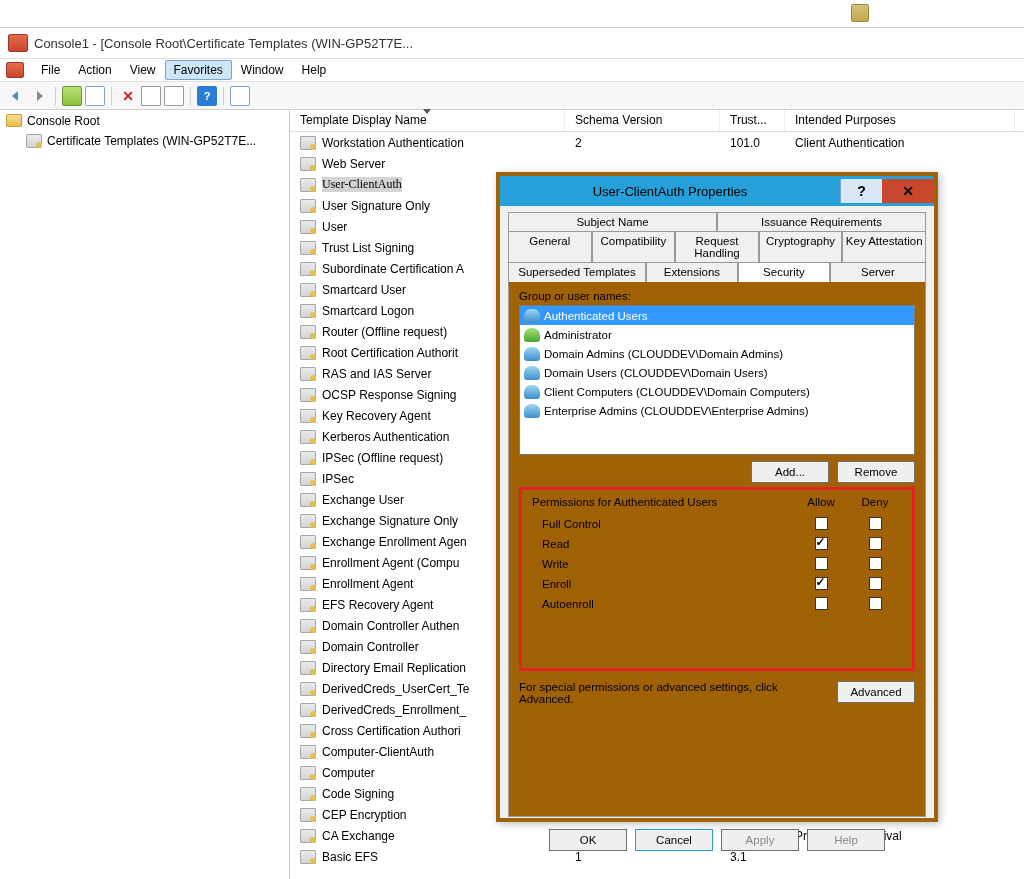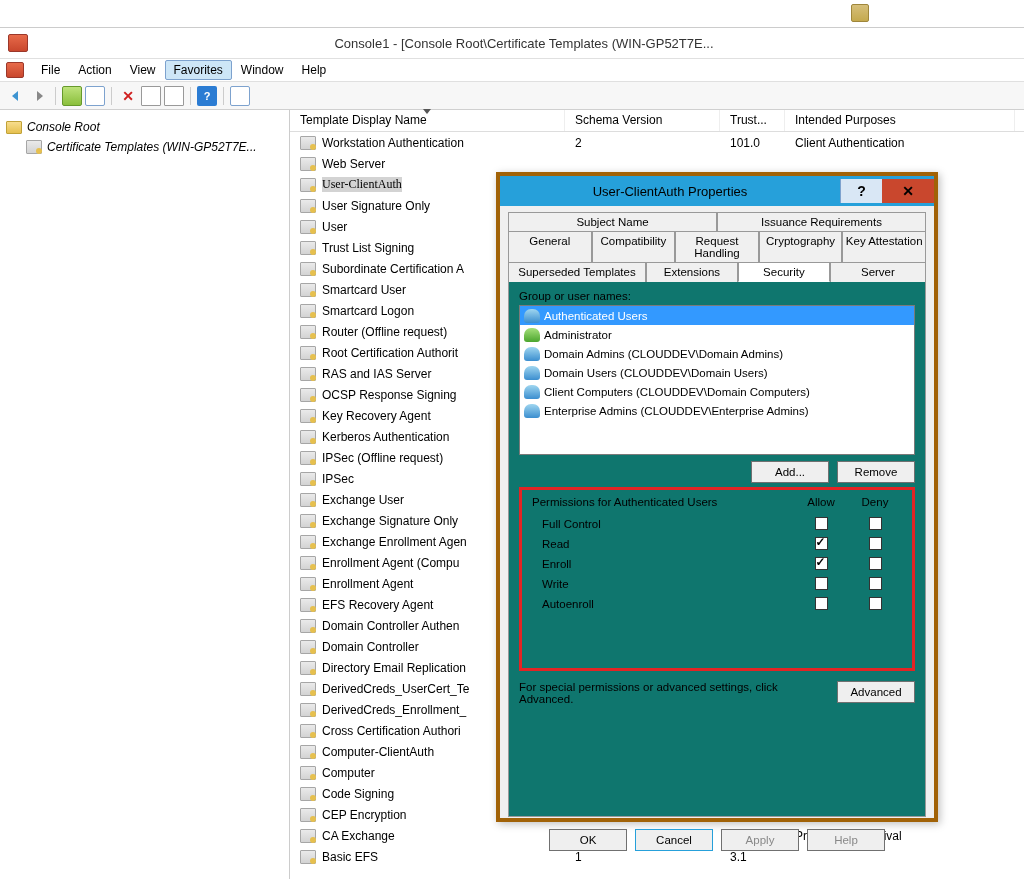--- a/index.html
+++ b/index.html
@@ -3,21 +3,21 @@
 <meta charset="utf-8">
 <style>
 * { box-sizing: border-box; margin: 0; padding: 0; }
 body { font-family: "Segoe UI", Tahoma, sans-serif; font-size: 12px; background: #fff; width: 1024px; height: 879px; overflow: hidden; position: relative; }
 
 .top-strip { height: 28px; background: #fff; border-bottom: 1px solid #ccc; position: relative; }
 .top-strip .right-icon { position: absolute; right: 155px; top: 4px; width: 18px; height: 18px; background: linear-gradient(#d6bf7a,#c4a94e); border: 1px solid #9f863b; border-radius: 2px; }
 
 .title-bar { height: 30px; background: #fff; display: flex; align-items: center; padding-left: 8px; }
 .title-bar .app-icon { width: 20px; height: 18px; background: linear-gradient(#e76a4a,#c9472d); border: 1px solid #9b372a; border-radius: 2px; margin-right: 6px; }
-.title-text { flex: 1; text-align: center; font-size: 13px; color: #333; white-space: nowrap; overflow: hidden; padding-right: 10px;}
+.title-text { flex: 1; text-align: left; font-size: 13px; color: #333; white-space: nowrap; overflow: hidden; padding-right: 10px;}
 
 .menu-bar { height: 24px; background: #fff; border-top: 1px solid #e0e0e0; border-bottom: 1px solid #e0e0e0; display: flex; align-items: center; padding-left: 6px; }
 .menu-bar .mi-icon { width: 18px; height: 16px; background: linear-gradient(#e76a4a,#c9472d); border: 1px solid #9b372a; border-radius: 2px; margin-right: 8px; }
 .menu-item { padding: 3px 9px; cursor: default; }
 .menu-item.active { background: #cde6f7; border: 1px solid #7da2ce; border-radius: 2px; padding: 2px 8px; }
 
 .toolbar { height: 28px; background: #f7f7f7; border-bottom: 1px solid #d0d0d0; display: flex; align-items: center; padding-left: 6px; gap: 3px; }
 .tb-ic { width: 20px; height: 20px; display: flex; align-items: center; justify-content: center; border: 1px solid transparent; }
 .tb-sep { width: 1px; height: 18px; background: #ccc; margin: 0 3px; }
 .tb-back svg path{fill:#3e94d1}
@@ -25,21 +25,21 @@
 .tb-up{background:linear-gradient(#bde27a,#8abf3c);border:1px solid #66992b;border-radius:2px}
 .tb-props{background:#fff;border:1px solid #7da2ce;border-radius:2px}
 .tb-x{color:#d02020;font-weight:bold;font-size:14px}
 .tb-doc{background:#fff;border:1px solid #999;border-radius:1px}
 .tb-exp{background:#fff;border:1px solid #999;border-radius:1px}
 .tb-help{background:#2b7cd3;color:#fff;font-weight:bold;border-radius:2px;font-size:11px}
 .tb-last{background:#fff;border:1px solid #7da2ce;border-radius:2px}
 
 .main { display: flex; height: 769px; }
 .tree { width: 290px; border-right: 1px solid #ccc; padding: 4px 2px; background: #fff; }
-.tree-row { display: flex; align-items: flex-end; height: 20px; padding-left: 4px; font-style: italic; }
+.tree-row { display: flex; align-items: flex-start; height: 20px; padding-left: 4px; }
 .tree-row.child { padding-left: 24px; }
 .tree-folder { width: 16px; height: 13px; background: linear-gradient(#f7dd8d,#e6c04f); border: 1px solid #c1a238; border-radius: 1px; margin-right: 5px; }
 .tree-cert { width: 16px; height: 14px; background: linear-gradient(#eaeaea,#d3d3d3); border: 1px solid #a6a6a6; border-radius: 1px; margin-right: 5px; position: relative; }
 .tree-cert::after{content:"";position:absolute;right:-1px;bottom:-1px;width:6px;height:6px;background:#e6c04f;border-radius:50%}
 
 .list { flex: 1; background: #fff; position: relative; }
 .list-header { display: flex; height: 22px; border-bottom: 1px solid #ddd; background: #fff; }
 .list-header .col { border-right: 1px solid #eee; padding: 3px 10px 0 10px; font-size: 12px; position: relative; }
 .col-arrow { position:absolute; top:-1px; left:50%; transform:translateX(-50%); width:0;height:0;border-left:4px solid transparent;border-right:4px solid transparent;border-top:5px solid #555;}
 .list-body { }
@@ -60,21 +60,21 @@
 .dlg-close { width: 52px; height: 24px; background: #c9472d; color:#000; display:flex;align-items:center;justify-content:center;font-weight:bold;font-size:14px }
 
 .tabs-wrap { padding: 6px 8px 0 8px; }
 .tabs-row { display: flex; }
 .tab { background: #f0f0f0; border: 1px solid #999; border-bottom: none; padding: 3px 0; font-size: 11.5px; text-align: center; position: relative; }
 .tab.active { background: #fff; z-index: 2; }
 .tab-r1 .tab:nth-child(1){width:50%}.tab-r1 .tab:nth-child(2){width:50%}
 .tab-r2 .tab{width:20%}
 .tab-r3 .tab{width:33.33%}
 .tab-r3 .tab.active{border-bottom:1px solid #fff}
-.tab-content{background:#0f766e;border:1px solid #999;padding:8px 10px;height:536px;margin-top:-1px}
+.tab-content{background:#a16207;border:1px solid #999;padding:8px 10px;height:536px;margin-top:-1px}
 
 .grp-label{font-size:11.5px;margin-bottom:3px}
 .grp-list{border:1px solid #7a7a7a;background:#fff;height:150px;overflow:auto}
 .grp-row{display:flex;align-items:center;height:19px;padding-left:4px;font-size:11.5px}
 .grp-row.sel{background:#3399ff;color:#fff}
 .grp-icon{width:16px;height:14px;margin-right:4px;border-radius:7px 7px 3px 3px}
 .gi-group{background:linear-gradient(#9fd6f0,#3b8ecf)}
 .gi-user{background:linear-gradient(#a5e07a,#4ba52e)}
 
 .btn-row{display:flex;justify-content:flex-end;gap:8px;margin-top:6px}
@@ -548,27 +548,27 @@
               <div class="pl">Full Control</div>
               <div class="pc"><span class="cb"></span></div>
               <div class="pc"><span class="cb"></span></div>
             </div>
             <div class="perm-row">
               <div class="pl">Read</div>
               <div class="pc"><span class="cb ck"></span></div>
               <div class="pc"><span class="cb"></span></div>
             </div>
             <div class="perm-row">
+              <div class="pl">Write</div>
+              <div class="pc"><span class="cb"></span></div>
+              <div class="pc"><span class="cb"></span></div>
+            </div>
+            <div class="perm-row">
               <div class="pl">Enroll</div>
               <div class="pc"><span class="cb ck"></span></div>
-              <div class="pc"><span class="cb"></span></div>
-            </div>
-            <div class="perm-row">
-              <div class="pl">Write</div>
-              <div class="pc"><span class="cb"></span></div>
               <div class="pc"><span class="cb"></span></div>
             </div>
             <div class="perm-row">
               <div class="pl">Autoenroll</div>
               <div class="pc"><span class="cb"></span></div>
               <div class="pc"><span class="cb"></span></div>
             </div>
           </div>
       </div>
       <div class="adv-row">

